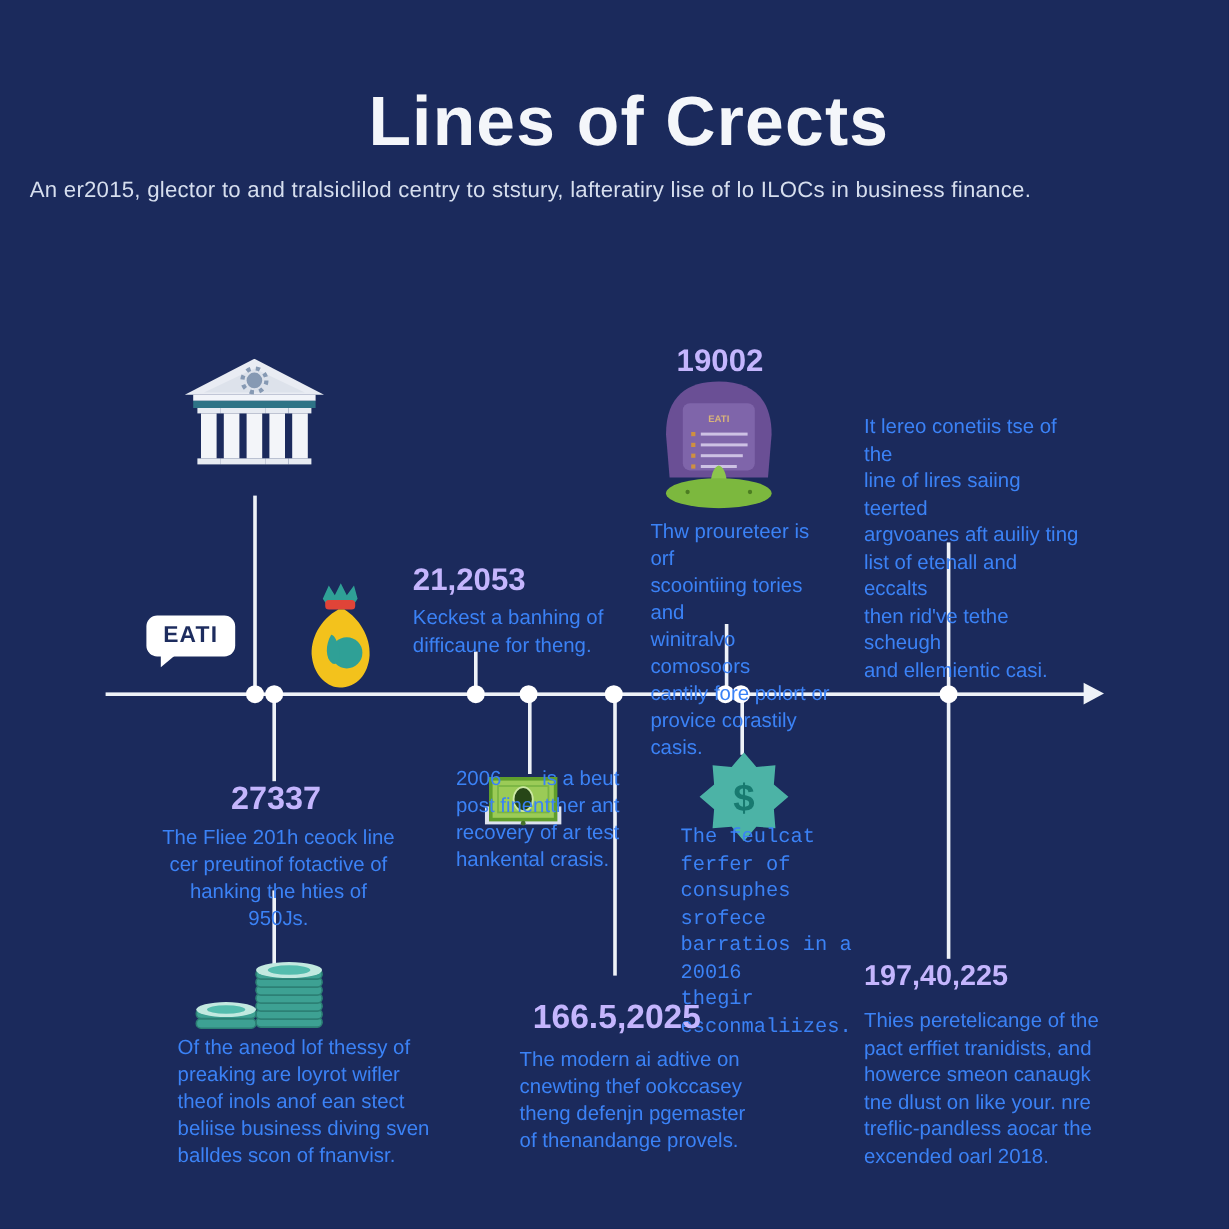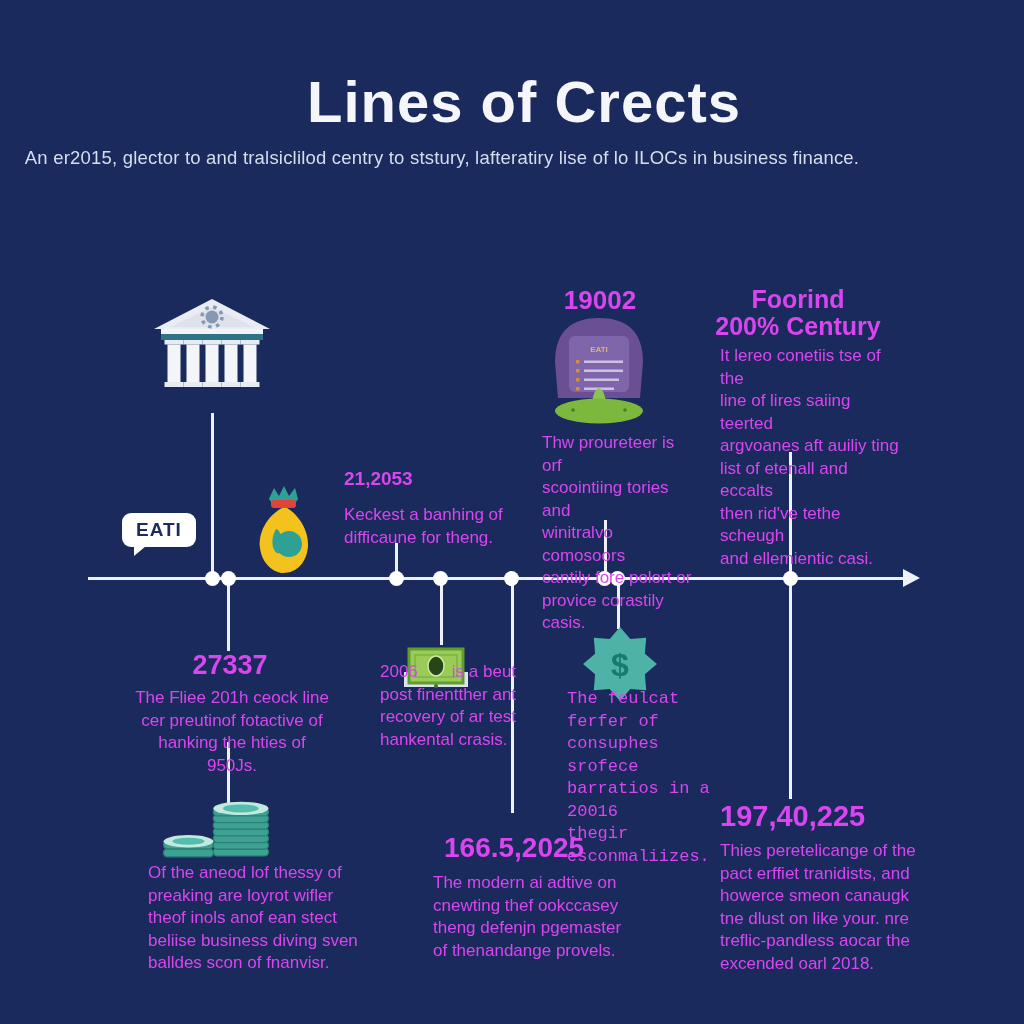--- a/index.html
+++ b/index.html
@@ -1,22 +1,22 @@
 <!DOCTYPE html>
 <html><head>
 <meta charset="utf-8">
 <style>
   html,body{margin:0;padding:0;}
   body{font-family:"Liberation Sans",sans-serif;background:#10204d;}
   #canvas{position:relative;width:1024px;height:1024px;background:#1b2a5c;overflow:hidden;margin:0 auto;}
   .abs{position:absolute;}
   .title{width:1024px;text-align:center;font-size:58px;font-weight:700;color:#f4f6fa;letter-spacing:1px;}
   .subtitle{width:884px;text-align:center;font-size:18.5px;color:#d6deee;letter-spacing:.2px;}
-  .heading{font-weight:700;color:#d946ef;white-space:pre-line;}
-  .tbody{font-size:17px;line-height:22.5px;color:#d946ef;white-space:pre-line;}
+  .heading{font-weight:700;color:#c4b5fd;white-space:pre-line;}
+  .tbody{font-size:17px;line-height:22.5px;color:#3b82f6;white-space:pre-line;}
   .tl-line{height:3px;background:#eef2f8;}
   .tl-vert{width:3px;background:#eef2f8;}
   .tl-dot{width:15px;height:15px;border-radius:50%;background:#ffffff;}
   .tl-arrow{width:0;height:0;border-left:17px solid #eef2f8;border-top:9px solid transparent;border-bottom:9px solid transparent;}
   .coze{background:#ffffff;color:#1d2c5e;font-weight:700;font-size:19px;letter-spacing:1px;
         padding:6px 14px;border-radius:9px;}
   .coze::after{content:"";position:absolute;left:12px;bottom:-9px;width:0;height:0;
         border-top:10px solid #ffffff;border-right:12px solid transparent;}
 </style>
 </head>
@@ -111,45 +111,44 @@
     <ellipse cx="56" cy="99" rx="44" ry="12.5" fill="#7cb83e"></ellipse>
     <circle cx="30" cy="98" r="1.8" fill="#4c7d22"></circle>
       <circle cx="82" cy="98" r="1.8" fill="#4c7d22"></circle>
   </svg>
   <div class="abs tbody" style="left:542px;top:432px;width:150px;">Thw proureteer is orf
 scoointiing tories and
 winitralvo comosoors
 cantily fore polort or
 provice corastily casis.</div>
 
-  <div class="abs heading" style="left:703px;top:286px;width:190px;text-align:center;font-size:25px;line-height:27px;"><span>Foorind</span><br><span>200% Century</span></div>
   <div class="abs tbody" style="left:720px;top:345px;width:185px;">It lereo conetiis tse of the
 line of lires saiing teerted
 argvoanes aft auiliy ting
 list of etenall and eccalts
 then rid've tethe scheugh
 and ellemientic casi.</div>
 
-  <div class="abs heading" style="left:344px;top:468px;font-size:19px;">21,2053</div>
+  <div class="abs heading" style="left:344px;top:468px;font-size:26px;">21,2053</div>
   <div class="abs tbody" style="left:344px;top:504px;width:170px;">Keckest a banhing of
 difficaune for theng.</div>
 
   <div class="abs heading" style="left:140px;top:650px;width:180px;text-align:center;font-size:27px;">27337</div>
   <div class="abs tbody" style="left:132px;top:687px;width:200px;text-align:center;">The Fliee 201h ceock line
 cer preutinof fotactive of
 hanking the hties of 950Js.</div>
 
   <svg class="abs" style="left:404px;top:645px;" width="64" height="50" viewBox="0 0 64 50">
     <rect x="0" y="27" width="64" height="15" fill="#dde3ee"></rect>
     <rect x="5" y="4" width="54" height="34" fill="#9bcb57" stroke="#5f9e2c" stroke-width="3"></rect>
     <rect x="11" y="10" width="42" height="22" fill="none" stroke="#7ab544" stroke-width="1.5"></rect>
     <ellipse cx="32" cy="21" rx="8" ry="10" fill="#274617" stroke="#cde8a4" stroke-width="1.5"></ellipse>
     <circle cx="32" cy="41" r="2" fill="#45722b"></circle>
   </svg>
-  <div class="abs tbody" style="left:380px;top:661px;width:160px;">2006   is a beut
+  <div class="abs tbody" style="left:380px;top:638px;width:160px;">2006   is a beut
 post finentther ant
 recovery of ar test
 hankental crasis.</div>
 
   <svg class="abs" style="left:582px;top:626px;" width="76" height="76" viewBox="0 0 76 76">
     <polygon fill="#4cb3a6" points="75,38 62.9,48.3 64.2,64.2 48.3,62.9 38,75 27.7,62.9 11.8,64.2 13.1,48.3 1,38 13.1,27.7 11.8,11.8 27.7,13.1 38,1 48.3,13.1 64.2,11.8 62.9,27.7"></polygon>
     <text x="38" y="50" text-anchor="middle" font-size="32" font-weight="bold" fill="#187a70">$</text>
   </svg>
   <div class="abs tbody" style="left:567px;top:688px;width:170px;font-family:Liberation Mono, monospace;">The feulcat ferfer of
 consuphes srofece
@@ -180,21 +179,21 @@
 theof inols anof ean stect
 beliise business diving sven
 balldes scon of fnanvisr.</div>
 
   <div class="abs heading" style="left:444px;top:832px;font-size:28px;">166.5,2025</div>
   <div class="abs tbody" style="left:433px;top:872px;width:200px;">The modern ai adtive on
 cnewting thef ookccasey
 theng defenjn pgemaster
 of thenandange provels.</div>
 
-  <div class="abs heading" style="left:720px;top:800px;font-size:29px;">197,40,225</div>
+  <div class="abs heading" style="left:720px;top:800px;font-size:24px;">197,40,225</div>
   <div class="abs tbody" style="left:720px;top:840px;width:200px;">Thies peretelicange of the
 pact erffiet tranidists, and
 howerce smeon canaugk
 tne dlust on like your. nre
 treflic-pandless aocar the
 excended oarl 2018.</div>
 
 </div>
 
 </body></html>

